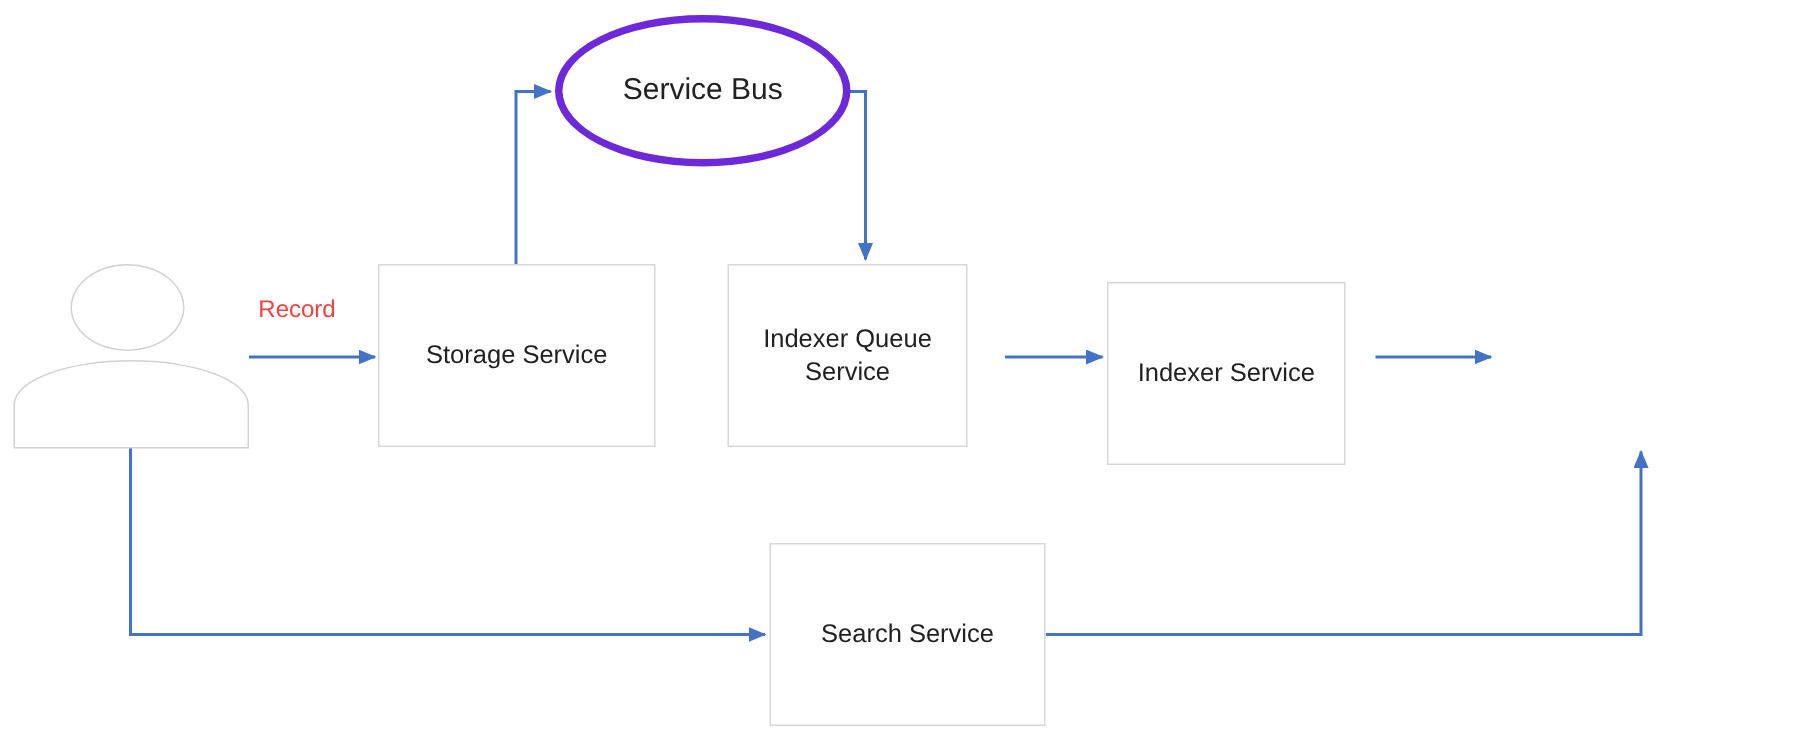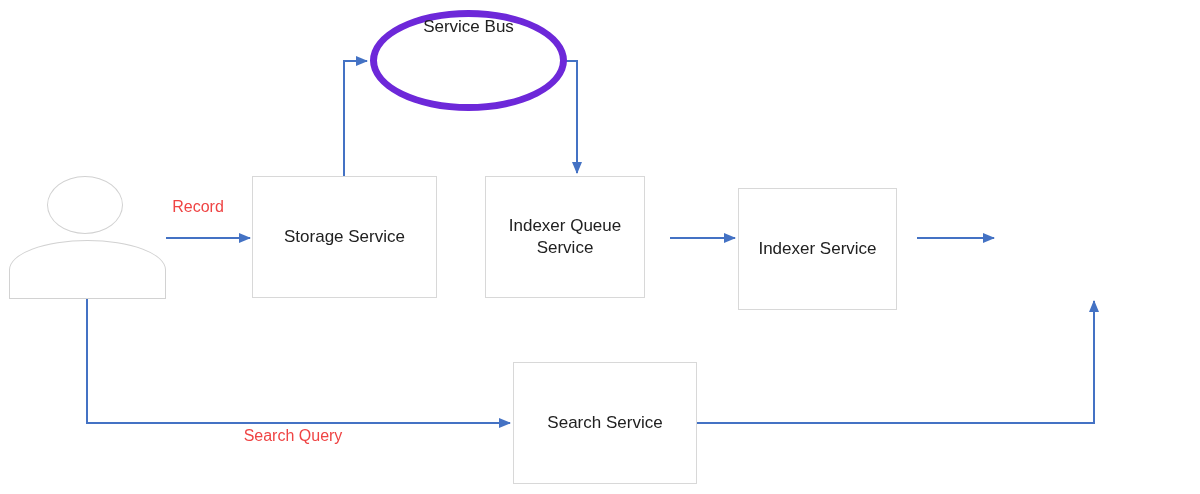--- a/index.html
+++ b/index.html
@@ -28,26 +28,27 @@
     justify-content: center;
     text-align: center;
     font-size: 17px;
     line-height: 1.3;
     color: #212121;
   }
   .node-rect .label { display: block; max-width: 145px; }
   .node-ellipse {
     position: absolute;
     background: #ffffff;
-    border: 7px solid #6d28d9;
+    border: 5px solid #6d28d9;
     border-radius: 50%;
     display: flex;
+    align-items: center;
     justify-content: center;
     text-align: center;
-    font-size: 17px;
+    font-size: 20px;
     color: #212121;
   }
   .actor { position: absolute; }
   .actor-head {
     position: absolute;
     left: 38px; top: 0;
     width: 76px; height: 58px;
     border: 1.5px solid #d2d2d2;
     border-radius: 50%;
     background: #ffffff;
@@ -120,15 +121,14 @@
     <span class="label">Indexer Service</span>
   </div>
 
 
   <div class="node-rect node-search">
     <span class="label">Search Service</span>
   </div>
 
   <div class="edge-label lbl-record">Record</div>
 
-  <div class="edge-label lbl-search-query">Search Query</div>
 
 </div>
 
 </body></html>

